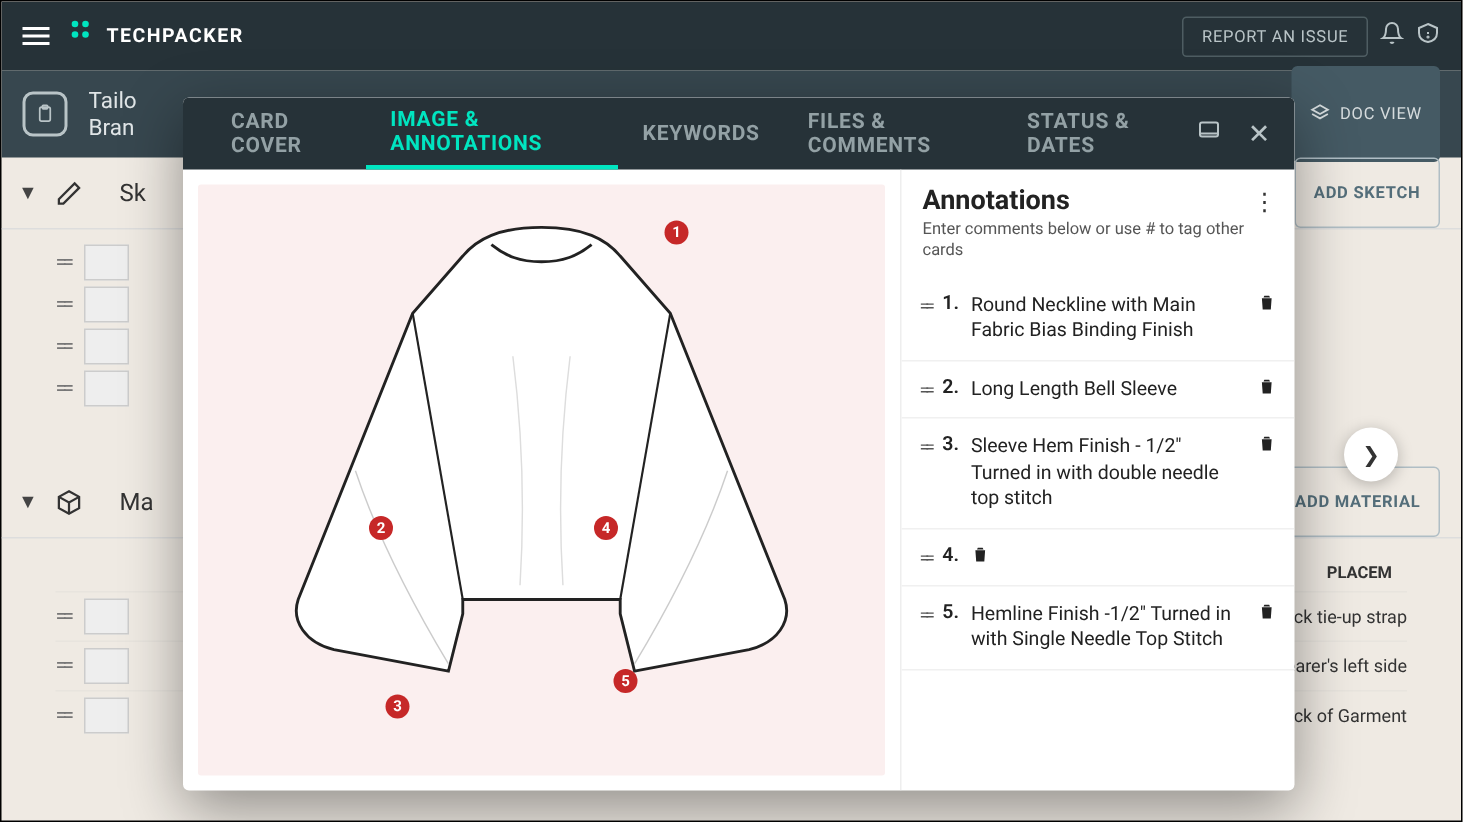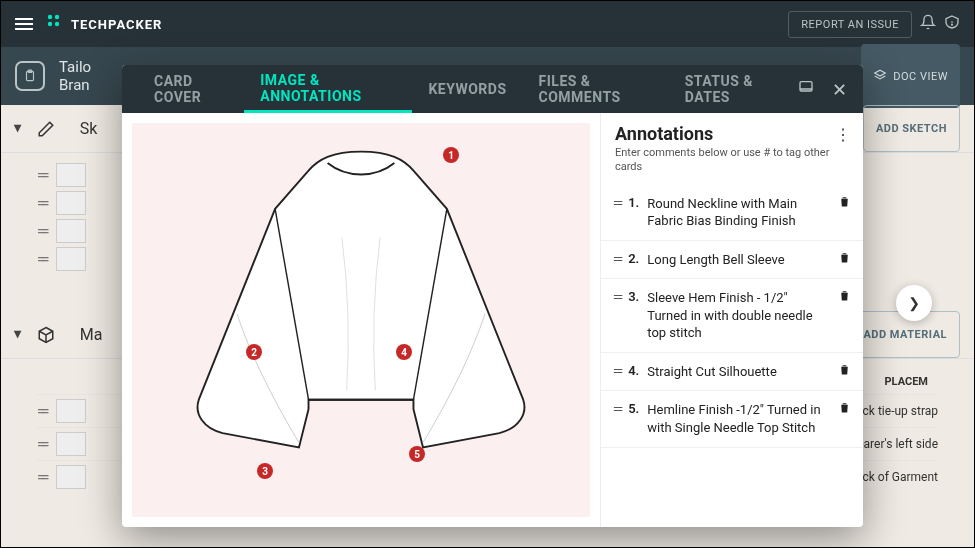--- a/index.html
+++ b/index.html
@@ -11,21 +11,21 @@
 .logo-icon{display:inline-block;color:#00E5C0}
 .trial{color:#7A8A8F;font-size:13px;margin-left:12px}
 .trial a{color:#E57373;text-decoration:none}
 .app-bar-right{margin-left:auto;display:flex;align-items:center;gap:8px}
 .report{border:1px solid #4E5D62;color:#B9C4C7;font-size:11px;letter-spacing:.5px;padding:6px 12px;border-radius:3px}
 .icon-btn{color:#B9C4C7;cursor:pointer}
 .sub-bar{background:#37474F;height:58px;display:flex;align-items:center;padding:0 14px;gap:14px;color:#E0E5E7}
 .clipboard-icon{width:30px;height:30px;border:2px solid #B9C4C7;border-radius:7px;display:flex;align-items:center;justify-content:center;font-size:14px}
 .project-title{display:flex;flex-direction:column;font-size:15px}
 .sub-bar-right{margin-left:auto;display:flex;align-items:center;gap:14px}
-.doc-view{background:#455A64;color:#D5DBDD;font-size:11px;letter-spacing:.5px;padding:25px 12px;border-radius:4px;display:flex;align-items:center;gap:6px}
+.doc-view{background:#455A64;color:#D5DBDD;font-size:11px;letter-spacing:.5px;padding:25px 12px;border-radius:4px;display:flex;gap:6px}
 .section-hdr{height:48px;display:flex;align-items:center;padding:0 14px;gap:14px;border-bottom:1px solid #ddd}
 .caret{transform:rotate(90deg);font-size:10px;color:#444}
 .section-title{display:flex;align-items:center;gap:25px;color:#333;font-size:16px}
 .add-btn{margin-left:auto;border:1px solid #B0BEC5;background:transparent;color:#546E7A;font-size:11px;letter-spacing:.5px;font-weight:700;padding:16px 12px;border-radius:4px}
 .thumbs{display:flex;flex-direction:column;gap:4px;padding:10px 36px}
 .thumb{display:flex;align-items:center;gap:10px}
 .handle{color:#777;font-size:14px;letter-spacing:-3px}
 .thumb-box{width:30px;height:24px;border:1px solid #ccc;background:#eee}
 .mat-table{padding:10px 36px}
 .mat-head{display:flex;justify-content:flex-end;font-size:11px;font-weight:700;color:#333;padding:6px 10px}
@@ -231,21 +231,20 @@
             <span class="drag">==</span>
             <span class="ann-num">3.</span>
             <span class="ann-text">Sleeve Hem Finish - 1/2" Turned in with double needle top stitch</span>
             <span class="trash"><svg width="13" height="13" viewBox="0 0 24 24" fill="currentColor">
                 <path d="M6 7h12l-1 14H7L6 7zm3-3h6l1 2H8l1-2z"></path>
               </svg></span>
           </div>
           <div class="ann-item">
             <span class="drag">==</span>
             <span class="ann-num">4.</span>
-            <span class="ann-text">Straight Cut Silhouette</span>
             <span class="trash"><svg width="13" height="13" viewBox="0 0 24 24" fill="currentColor">
                 <path d="M6 7h12l-1 14H7L6 7zm3-3h6l1 2H8l1-2z"></path>
               </svg></span>
           </div>
           <div class="ann-item">
             <span class="drag">==</span>
             <span class="ann-num">5.</span>
             <span class="ann-text">Hemline Finish  -1/2" Turned in with Single Needle Top Stitch</span>
             <span class="trash"><svg width="13" height="13" viewBox="0 0 24 24" fill="currentColor">
                 <path d="M6 7h12l-1 14H7L6 7zm3-3h6l1 2H8l1-2z"></path>

